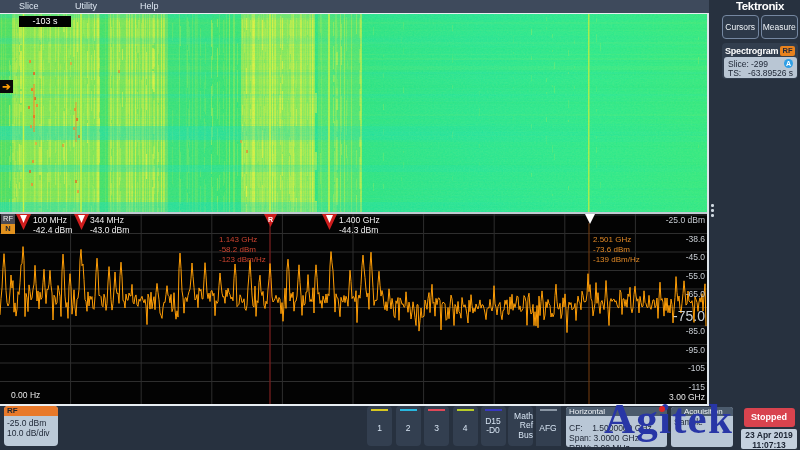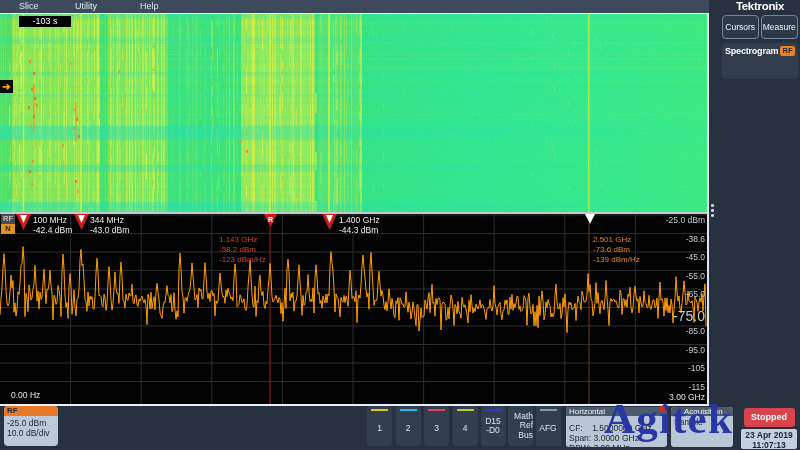--- a/index.html
+++ b/index.html
@@ -931,20 +931,27 @@
 <div class="abs" style="left:605px;top:381.5px;width:100px;text-align:right;font-size:8.5px;color:#c9ced4">-115</div>
 <div class="abs" style="left:11px;top:390px;font-size:8.5px;color:#e8e8e8">0.00 Hz</div>
 <div class="abs" style="left:605px;top:392px;width:100px;text-align:right;font-size:8.5px;color:#e8e8e8">3.00 GHz</div>
 
 <div class="abs" style="left:724px;top:0;width:72px;height:12px;color:#fff;font-size:11.5px;font-weight:bold;letter-spacing:-0.3px;text-align:center">Tektronix</div>
 <div class="abs" style="left:722px;top:15px;width:36.5px;height:24px;border:1px solid #7587a0;border-radius:4px;background:#2d3949;color:#f0f4f8;font-size:8.5px;line-height:22px;text-align:center">Cursors</div>
 <div class="abs" style="left:761px;top:15px;width:36.5px;height:24px;border:1px solid #7587a0;border-radius:4px;background:#2d3949;color:#f0f4f8;font-size:8.5px;line-height:22px;text-align:center">Measure</div>
 <div class="abs" style="left:722px;top:43px;width:76px;height:36px;background:#323e4e;border-radius:4px"></div>
 <div class="abs" style="left:725px;top:45.5px;font-size:9px;font-weight:bold;color:#fff;letter-spacing:-0.2px">Spectrogram</div>
 <div class="abs" style="left:780px;top:45.5px;width:15px;height:10px;background:#e8821e;border-radius:2px;color:#22293a;font-size:7.5px;font-weight:bold;text-align:center;line-height:10px">RF</div>
+<div class="abs" style="left:724px;top:56.5px;width:73px;height:21px;background:#b9c6d4;border-radius:3px;color:#1c2433;font-size:8.5px">
+  <div class="abs" style="left:4px;top:2px">Slice:</div>
+  <div class="abs" style="left:27px;top:2px">-299</div>
+  <div class="abs" style="left:4px;top:11.5px">TS:</div>
+  <div class="abs" style="left:18px;top:11.5px;width:51px;text-align:right;white-space:nowrap">-63.89526 s</div>
+  <div class="abs" style="left:60px;top:2px;width:9px;height:9px;border-radius:50%;background:#2e9fe6;color:#fff;font-size:7px;line-height:9px;text-align:center;font-weight:bold">A</div>
+</div>
 
 <div class="abs" style="left:711px;top:204px;width:2.5px;height:2.5px;border-radius:50%;background:#cfd8e0"></div>
 <div class="abs" style="left:711px;top:209px;width:2.5px;height:2.5px;border-radius:50%;background:#cfd8e0"></div>
 <div class="abs" style="left:711px;top:214px;width:2.5px;height:2.5px;border-radius:50%;background:#cfd8e0"></div>
 
 <div class="abs" style="left:0;top:406px;width:800px;height:44px;background:#27313f"></div>
 
 <div class="abs" style="left:4px;top:406px;width:54px;height:40px;background:#bccad8;border-radius:4px;overflow:hidden">
   <div style="height:10px;background:#e8792a;color:#1c2430;font-size:8px;font-weight:bold;line-height:10px;padding-left:3px">RF</div>
   <div style="color:#1c2433;font-size:8.5px;padding-left:3px;line-height:10px;margin-top:2px">-25.0 dBm<br>10.0 dB/div</div>

